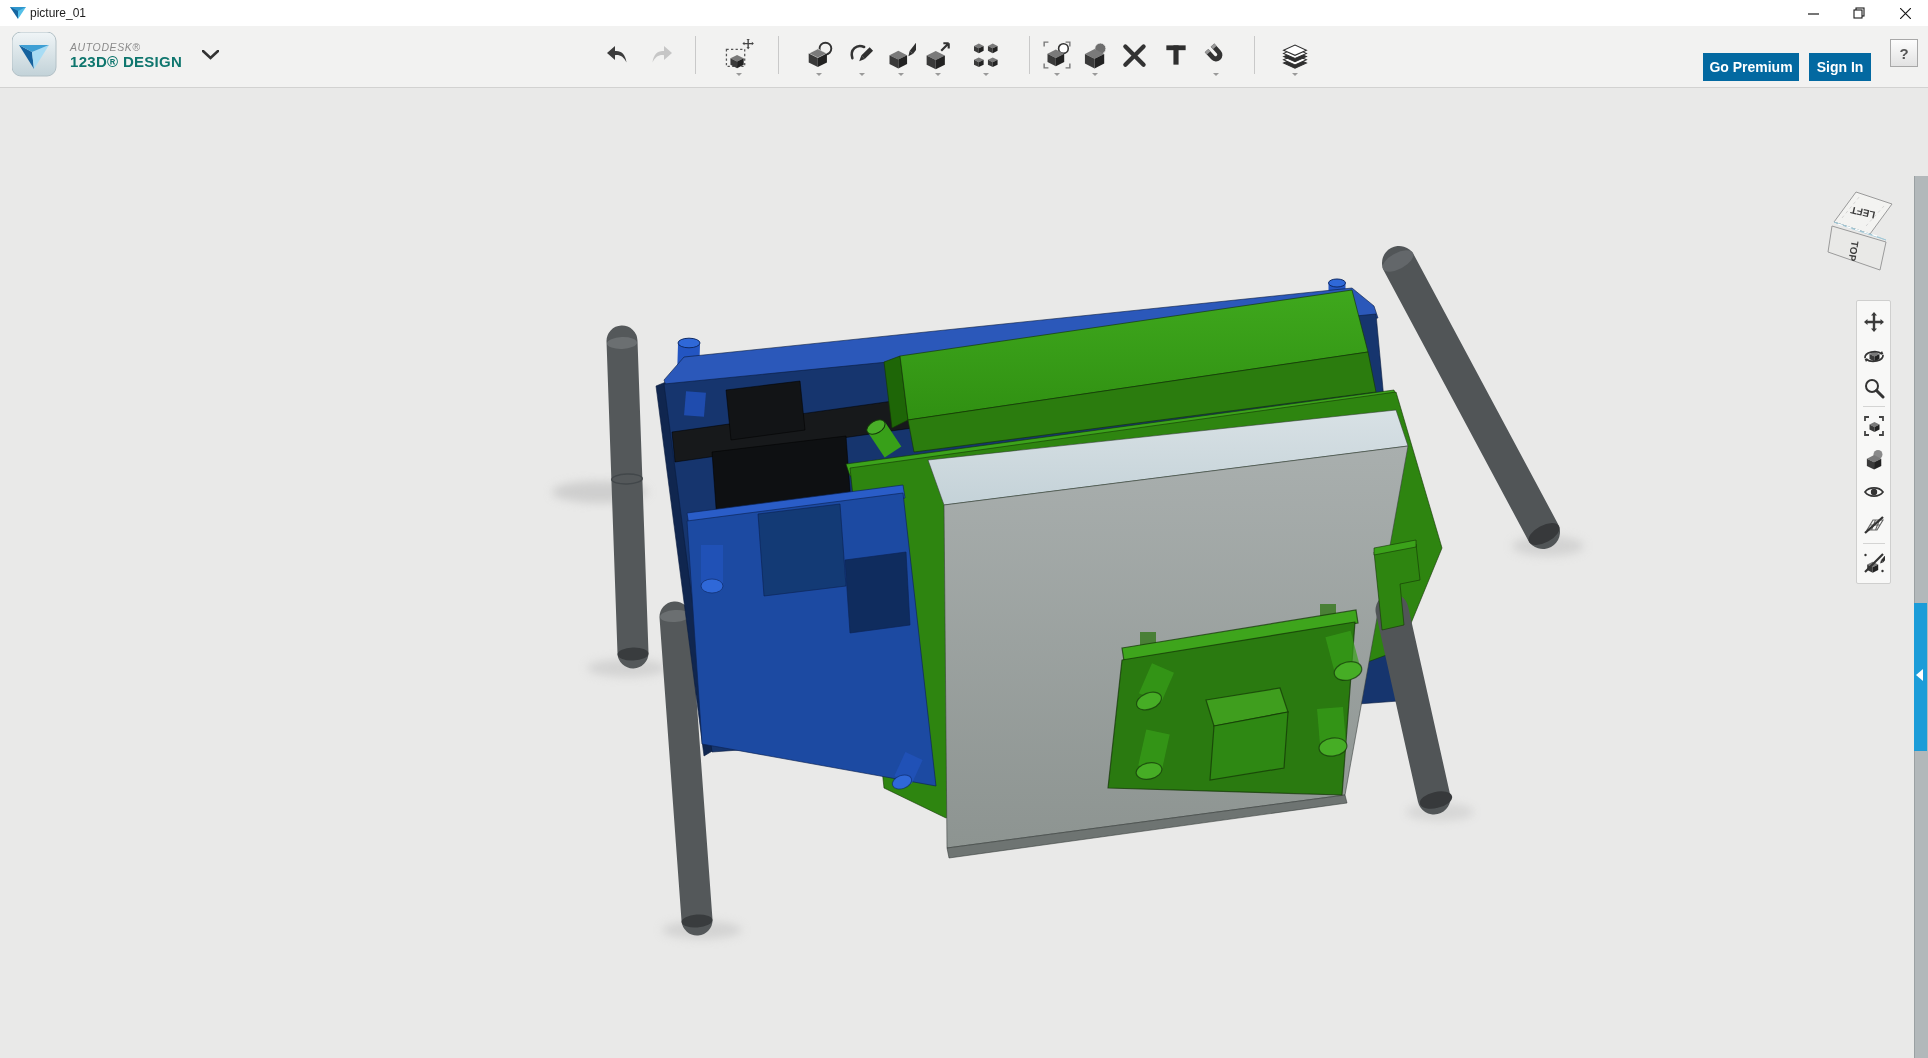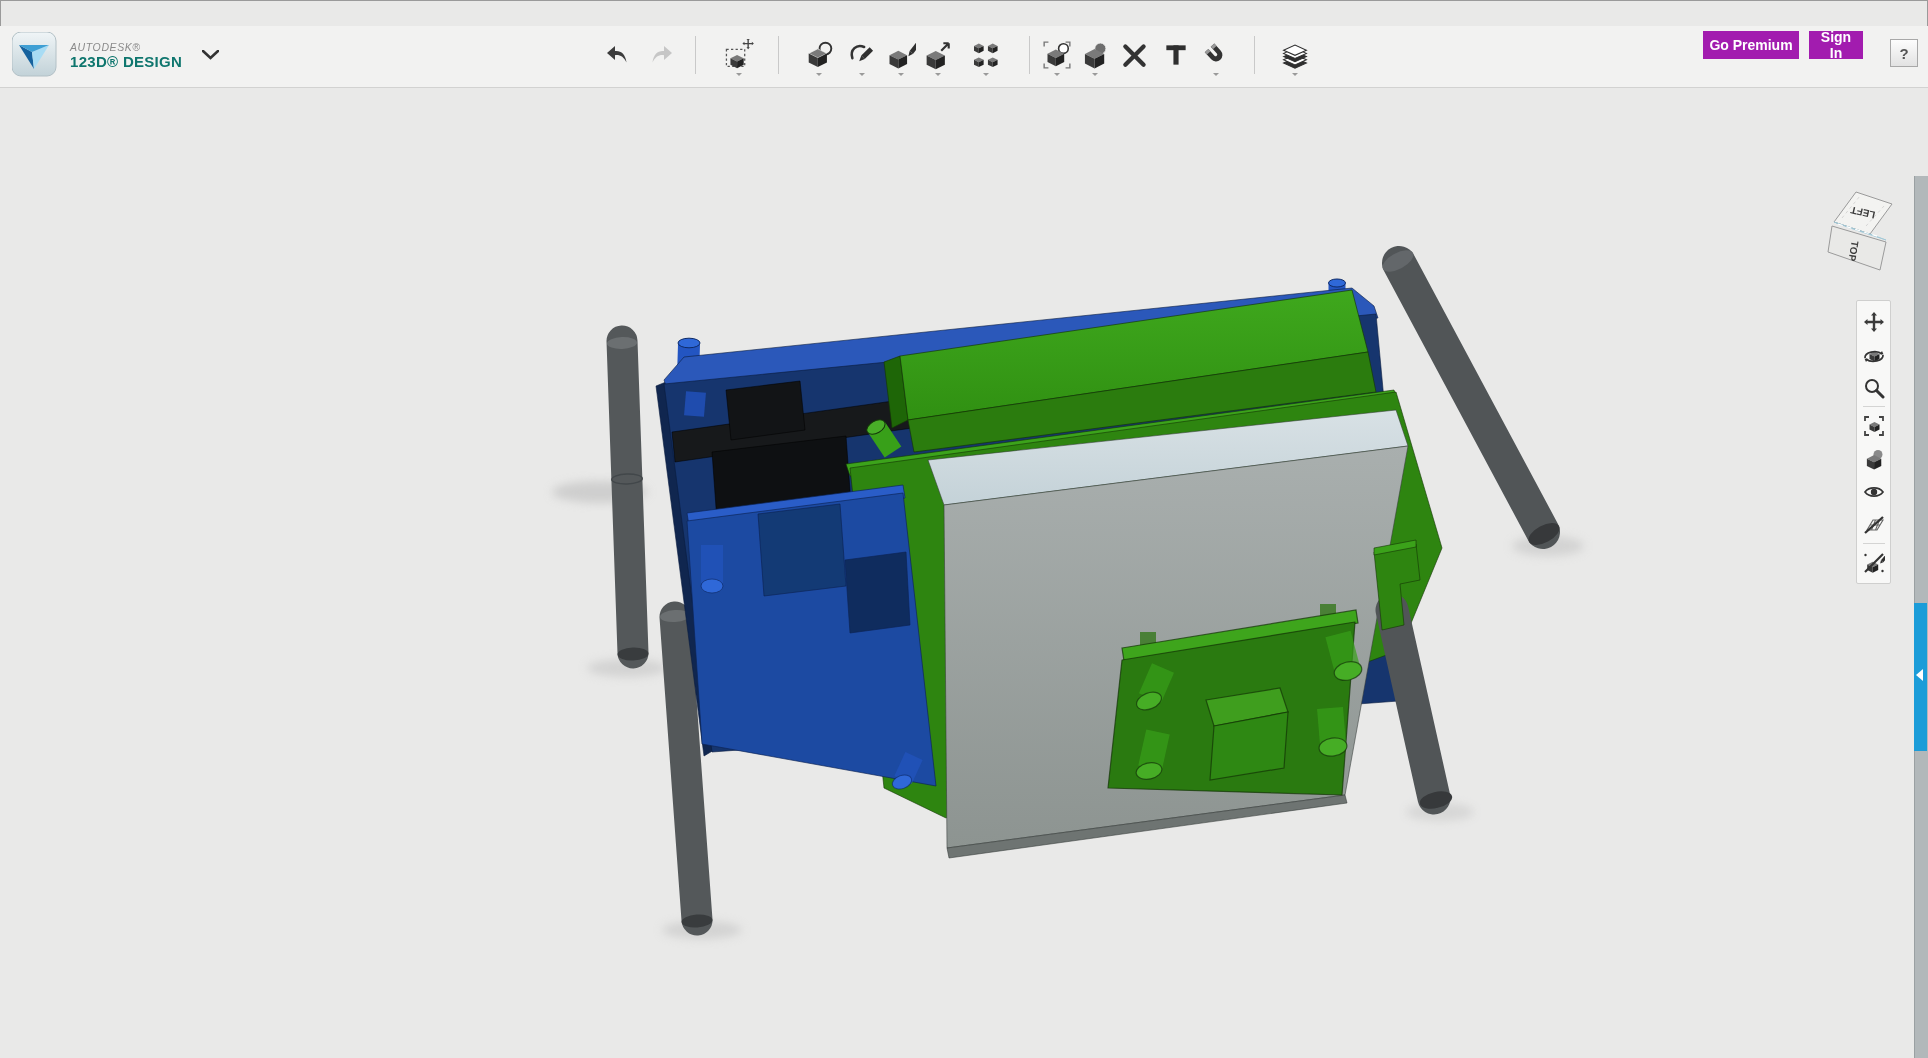--- a/index.html
+++ b/index.html
@@ -14,21 +14,21 @@
   .appbar{position:absolute;left:0;top:26px;width:1928px;height:61px;background:#f2f2f1;border-bottom:1px solid #d2d2d1;}
   .applogo{position:absolute;left:12px;top:6px;}
   .brand1{position:absolute;left:70px;top:15px;font-size:10.5px;color:#8a8a8a;letter-spacing:.6px;font-style:italic;}
   .brand2{position:absolute;left:70px;top:27px;font-size:15px;font-weight:bold;color:#0f766e;letter-spacing:.3px;}
   .brandchev{position:absolute;left:202px;top:24px;}
   .tbar{position:absolute;left:600px;top:3px;height:52px;display:flex;align-items:center;}
   .ticon{position:relative;width:34px;height:46px;display:flex;align-items:center;justify-content:center;cursor:pointer;}
   .tsep{width:1px;height:38px;background:#c9c9c9;}
   .dd{position:absolute;bottom:2px;left:50%;margin-left:-3px;width:0;height:0;
       border-left:3px solid transparent;border-right:3px solid transparent;border-top:3.5px solid #9a9a9a;}
-  .bluebtn{position:absolute;top:5px;height:28px;background:#a21caf;color:#fff;font-weight:bold;font-size:14px;
+  .bluebtn{position:absolute;top:27px;height:28px;background:#0369a1;color:#fff;font-weight:bold;font-size:14px;
      display:flex;align-items:center;justify-content:center;border:none;cursor:pointer;font-family:"Liberation Sans",sans-serif;}
   .helpbtn{position:absolute;top:13px;width:28px;height:28px;background:linear-gradient(#fdfdfd,#e2e2e2);
      border:1px solid #a8a8a8;color:#555;font-weight:bold;font-size:15px;display:flex;align-items:center;justify-content:center;cursor:pointer;box-sizing:border-box;}
   
   .viewport{position:absolute;left:0;top:88px;width:1928px;height:970px;background:#e9e9e8;}
   .scene{position:absolute;left:0;top:0;}
   
   .navbar{position:absolute;left:1856px;top:212px;width:35px;background:#f8f8f7;border:1px solid #cfcfce;
      border-radius:2px;display:flex;flex-direction:column;align-items:center;padding:4px 0;box-sizing:border-box;}
   .nicon{width:30px;height:33px;display:flex;align-items:center;justify-content:center;cursor:pointer;}
@@ -37,20 +37,44 @@
   .rstrip{position:absolute;left:1914px;top:88px;width:14px;height:970px;background:#b2b8ba;border-left:1px solid #9aa0a2;box-sizing:border-box;}
   .rtab{position:absolute;left:1914px;top:515px;width:13px;height:148px;background:#1b9cd8;cursor:pointer;}
   .rtab .tri{position:absolute;left:2px;top:66px;width:0;height:0;border-top:6px solid transparent;border-bottom:6px solid transparent;border-right:7px solid #ffffff;}
   .viewcube{position:absolute;left:1822px;top:94px;cursor:pointer;}
 </style>
 </head>
 <body>
 
 <div class="window">
 
+  <div class="titlebar">
+    <svg class="tlogo" width="16" height="14">
+      <polygon points="0,1 8,1 8,13" fill="#1565a0"></polygon>
+      <polygon points="16,1 8,1 8,13" fill="#54c0e8"></polygon>
+      <polygon points="0,1 16,1 8,5" fill="#2f95cc"></polygon>
+    </svg>
+    <span class="ttext">picture_01</span>
+    <div class="wbtn" style="left:1790px">
+      <svg width="11" height="11">
+          <line x1="0" y1="6" x2="11" y2="6" stroke="#1a1a1a" stroke-width="1.2"></line>
+        </svg>
+    </div>
+    <div class="wbtn" style="left:1836px">
+      <svg width="12" height="12">
+        <rect x="3" y="1" width="8" height="8" fill="none" stroke="#1a1a1a" stroke-width="1.1"></rect>
+        <rect x="1" y="3" width="8" height="8" fill="#fff" stroke="#1a1a1a" stroke-width="1.1"></rect>
+      </svg>
+    </div>
+    <div class="wbtn" style="left:1882px">
+      <svg width="11" height="11">
+        <path d="M0 0 L11 11 M11 0 L0 11" stroke="#1a1a1a" stroke-width="1.2"></path>
+      </svg>
+    </div>
+  </div>
 
   <div class="appbar">
     <svg class="applogo" width="46" height="46">
       <defs>
           <linearGradient id="lgIcon" x1="0" y1="0" x2="0" y2="1">
         <stop offset="0" stop-color="#f0f5f7"></stop>
             <stop offset="1" stop-color="#c2d2d8"></stop>
           </linearGradient>
         </defs>
       <rect x="0" y="0" width="44" height="44" rx="9" fill="url(#lgIcon)" stroke="#b2c0c6"></rect>
@@ -216,21 +240,21 @@
             <path d="M4 15.4 L14 10.9 L24 15.4 L14 19.9 Z" fill="#2f2f2f"></path>
             <path d="M4 12.6 L14 8.1 L24 12.6 L14 17.1 Z" fill="#ffffff"></path>
             <path d="M4 9.8 L14 5.3 L24 9.8 L14 14.3 Z" fill="#ffffff"></path>
           </g>
         </svg>
         <span class="dd"></span>
       </div>
     </div>
 
     <button class="bluebtn" style="left:1703px;width:96px">Go Premium</button>
-    <button class="bluebtn" style="left:1809px;width:54px">Sign In</button>
+    <button class="bluebtn" style="left:1809px;width:62px">Sign In</button>
     <div class="helpbtn" style="left:1890px">?</div>
   </div>
 
   <div class="viewport">
     <svg class="scene" width="1928" height="970" viewBox="0 88 1928 970">
       <defs>
         <filter id="soft" x="-60%" y="-60%" width="220%" height="220%">
             <feGaussianBlur stdDeviation="5"></feGaussianBlur>
           </filter>
         <linearGradient id="grayFrontG" x1="0" y1="0" x2="0" y2="1">

